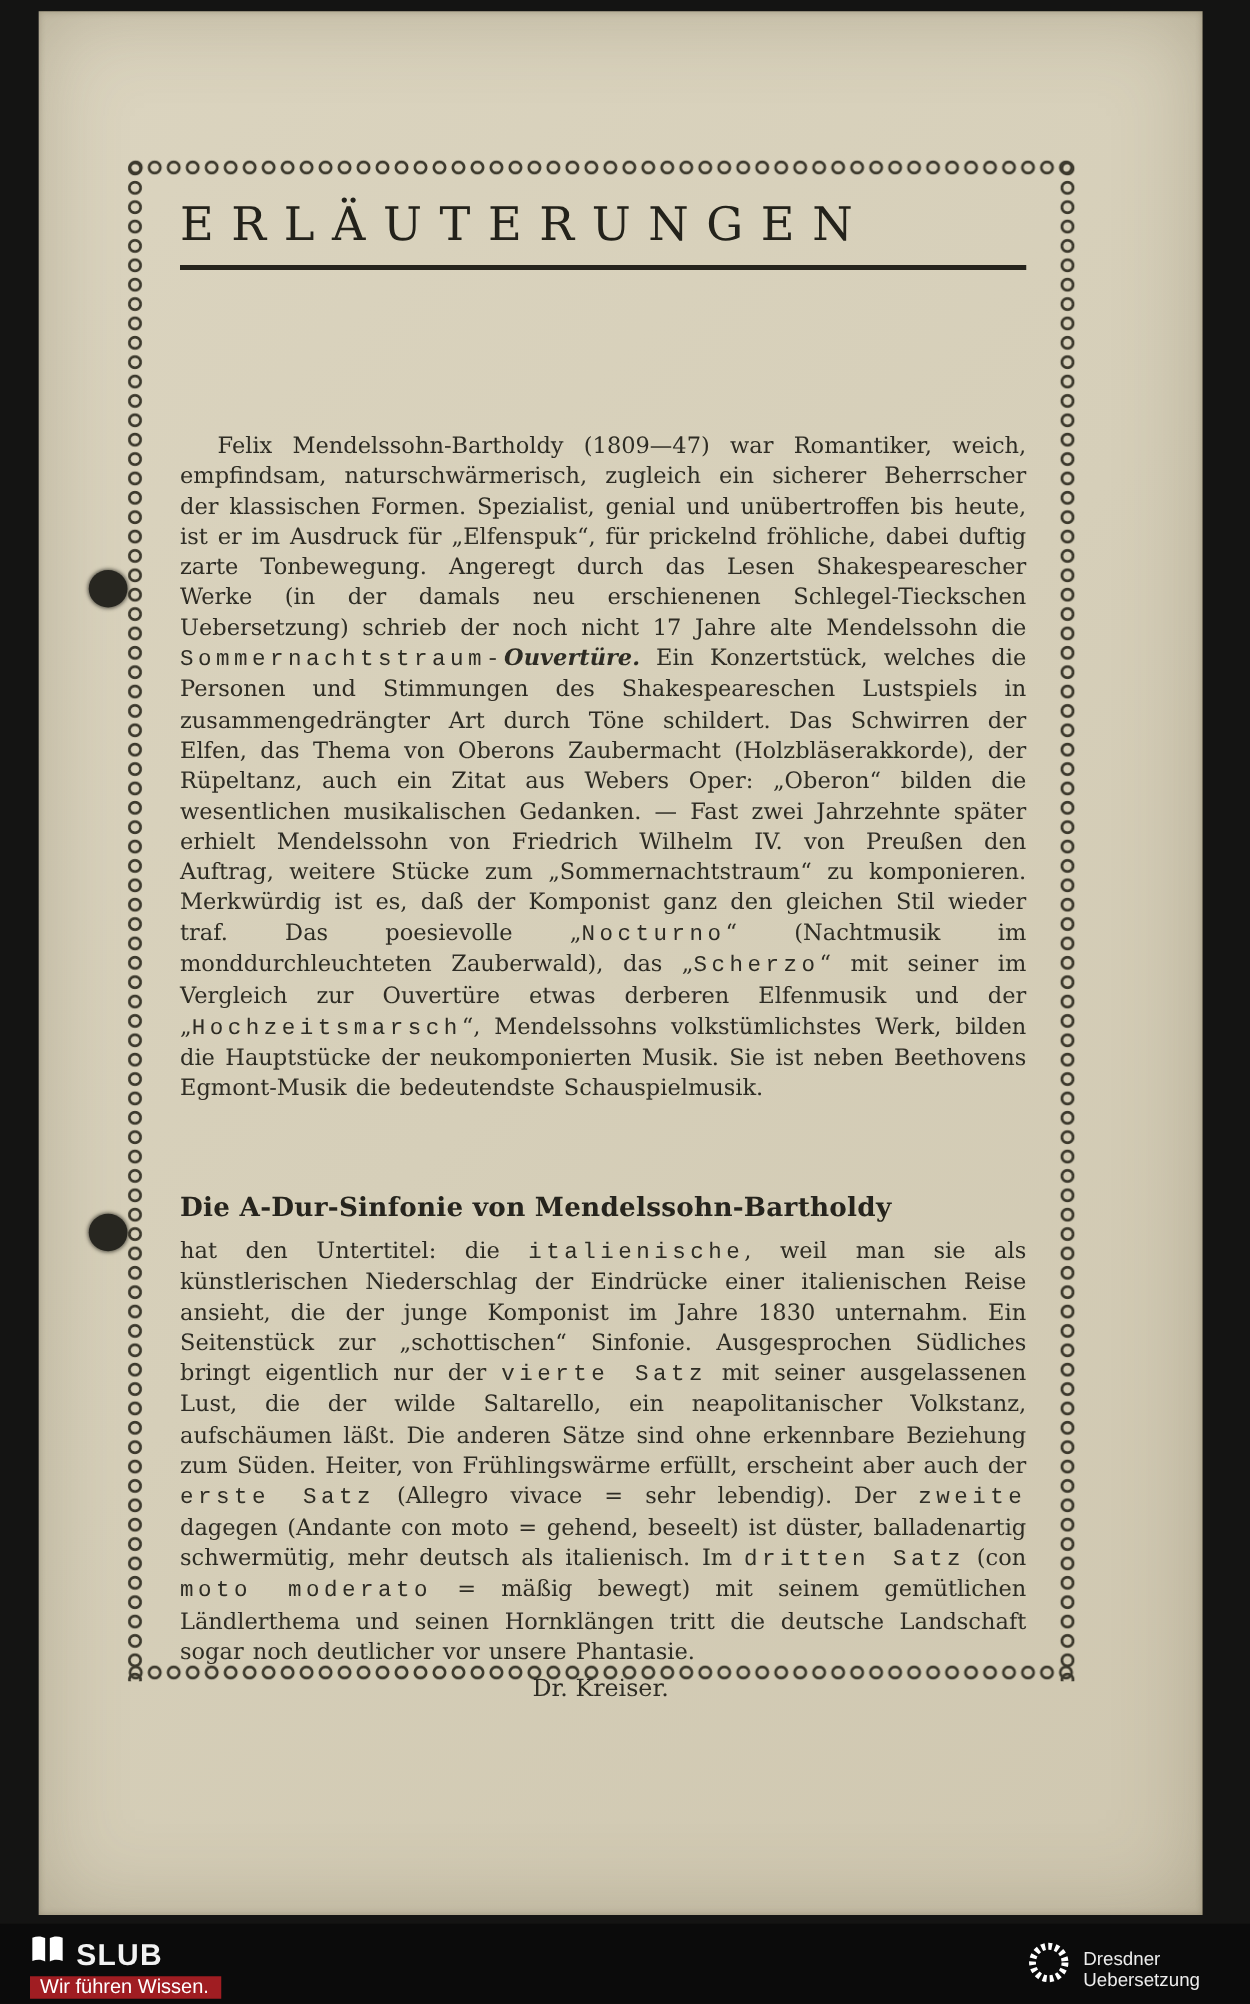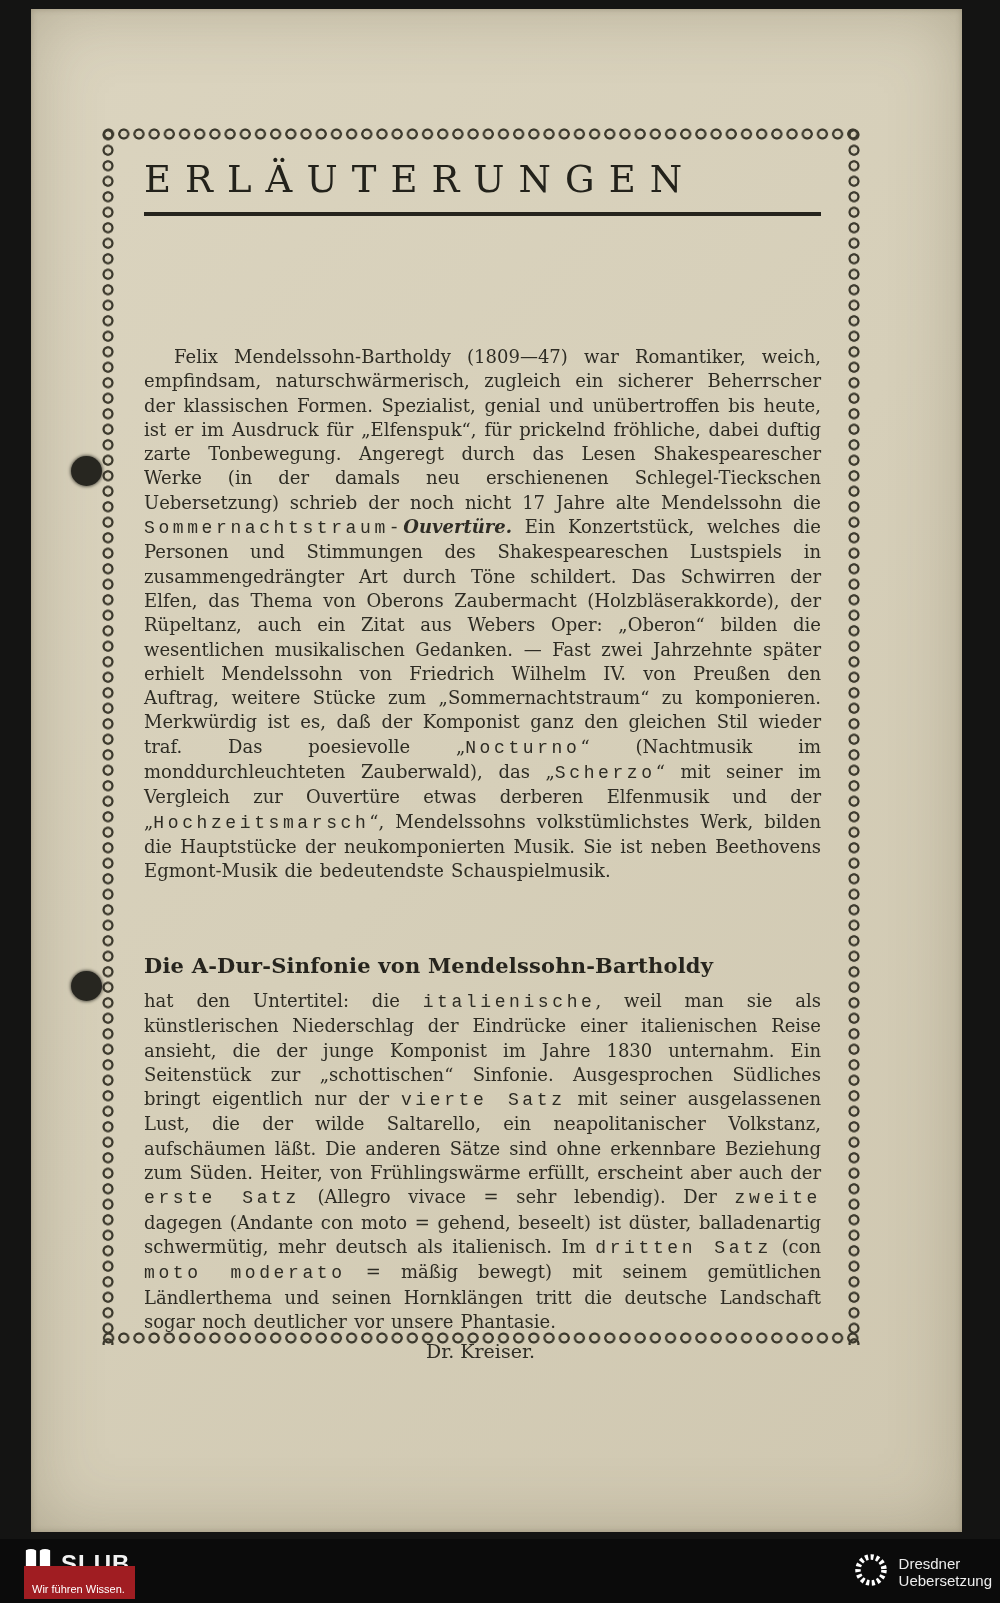--- a/index.html
+++ b/index.html
@@ -74,24 +74,24 @@
 
   
   footer {
     position:absolute; left:0; bottom:0; width:1000px; height:64px;
     background:#0b0b0b; font-family:"Liberation Sans", sans-serif; color:#f2f2f2;
   }
   .slub-block { position:absolute; left:24px; top:8px; display:flex; align-items:flex-end; gap:9px; cursor:pointer; }
   .slub-name { font-size:24px; font-weight:bold; letter-spacing:1px; line-height:26px; }
   .slub-claim {
     position:absolute; left:24px; bottom:4px;
-    background:#a01d22; color:#fff; font-size:11px; line-height:15px;
-    padding:16px 10px 2px 8px; white-space:nowrap;margin-top:38px;
+    background:#a01d22; color:#fff; font-size:16px; line-height:15px;
+    padding:1px 10px 2px 8px; white-space:nowrap;margin-top:38px;
   }
-  .partner-block { position:absolute; right:8px; top:13px; display:flex; align-items:center; gap:10px; cursor:pointer; }
+  .partner-block { position:absolute; right:40px; top:13px; display:flex; align-items:flex-end; gap:10px; cursor:pointer; }
   .partner-text { font-size:15px; line-height:17px; color:#ededed; }
 </style>
 </head>
 <body>
 
 <div class="paper">
 
   <div class="orn orn-h orn-top"></div>
   <div class="orn orn-h orn-bottom"></div>
   <div class="orn orn-v orn-left"></div>

